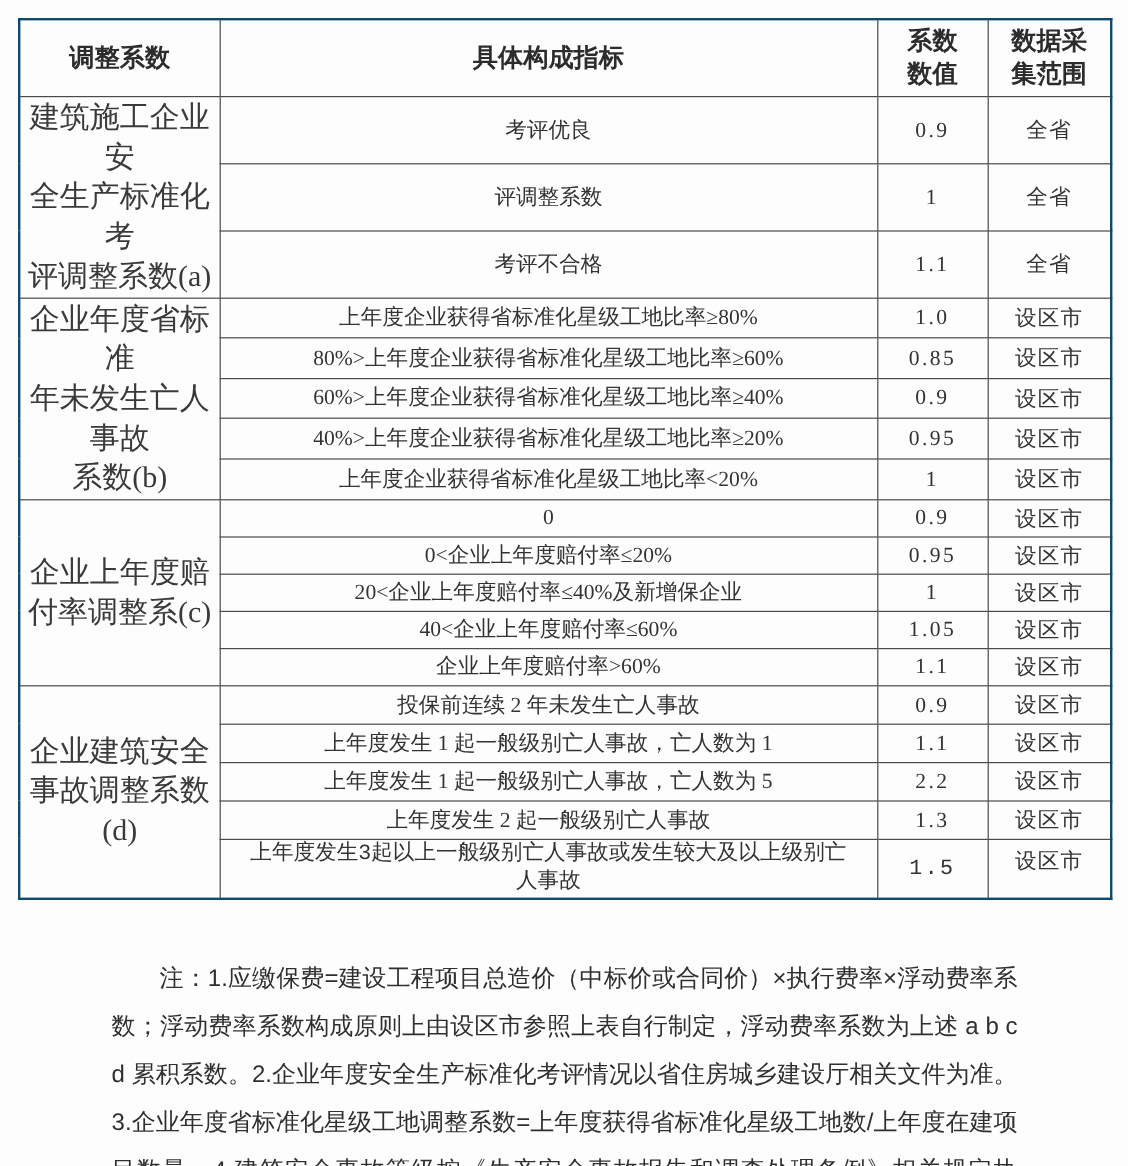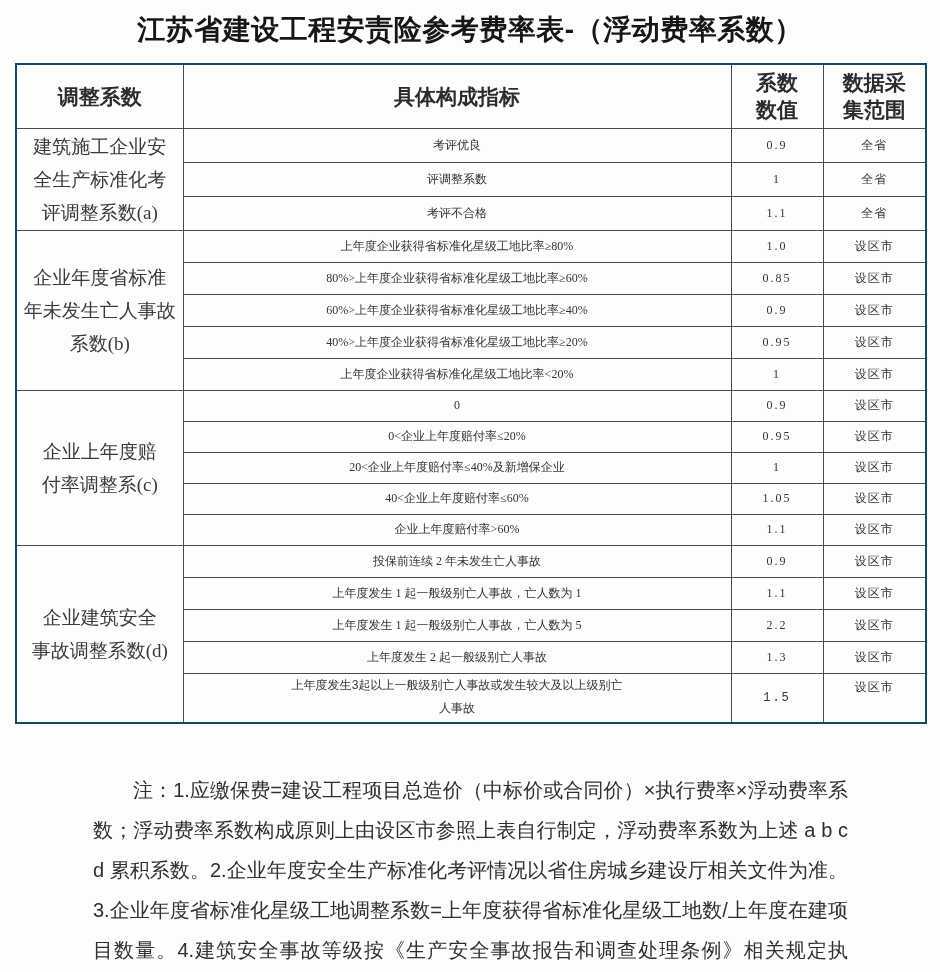--- a/index.html
+++ b/index.html
@@ -38,24 +38,24 @@
     padding: 1px 3px;
   }
   .rate-table th {
     font-family: "Liberation Sans", "DejaVu Sans", sans-serif;
     font-weight: 600;
     font-size: 21px;
     line-height: 27px;
     color: #2c2c2c;
     height: 64px;
   }
-  .rate-table td { font-size: 12px; color: #333; }
+  .rate-table td { font-size: 18px; color: #333; }
 
   td.section-label {
-    font-size: 19px;
+    font-size: 25px;
     line-height: 33px;
     color: #3a3a3a;
   }
   td.indicator-cell { line-height: 23px; }
   td.value-cell { letter-spacing: 2px; }
   td.scope-cell { letter-spacing: 1px; }
 
   tr.row-a  { height: 34px; }
   tr.row-b  { height: 32px; }
   tr.row-c  { height: 31px; }
@@ -71,21 +71,20 @@
     color: #2f2f2f;
     text-align: justify;
     text-indent: 2em;
   }
 </style>
 </head>
 <body>
 
 <div class="page">
 
-  <h1 class="title">江苏省建设工程安责险参考费率表-（浮动费率系数）</h1>
 
   <table class="rate-table">
     <colgroup>
       <col style="width:167px">
       <col style="width:548px">
       <col style="width:92px">
       <col style="width:103px">
     </colgroup>
     <thead>
       <tr>

